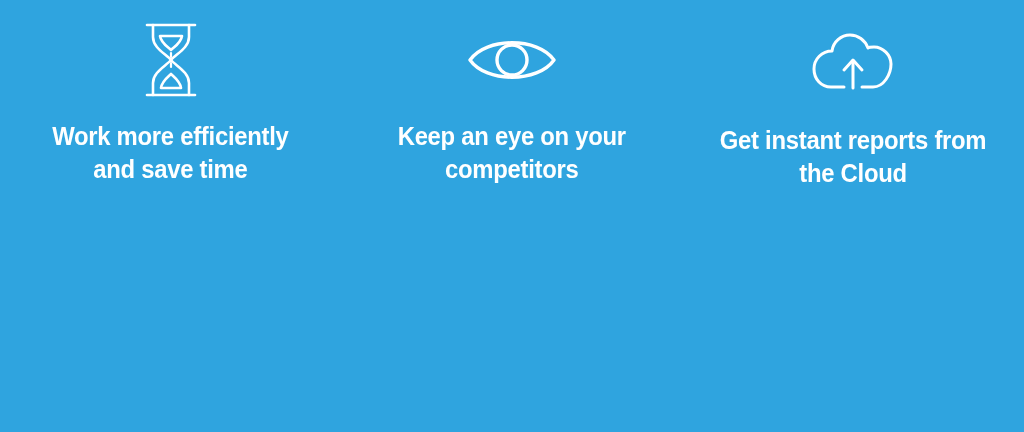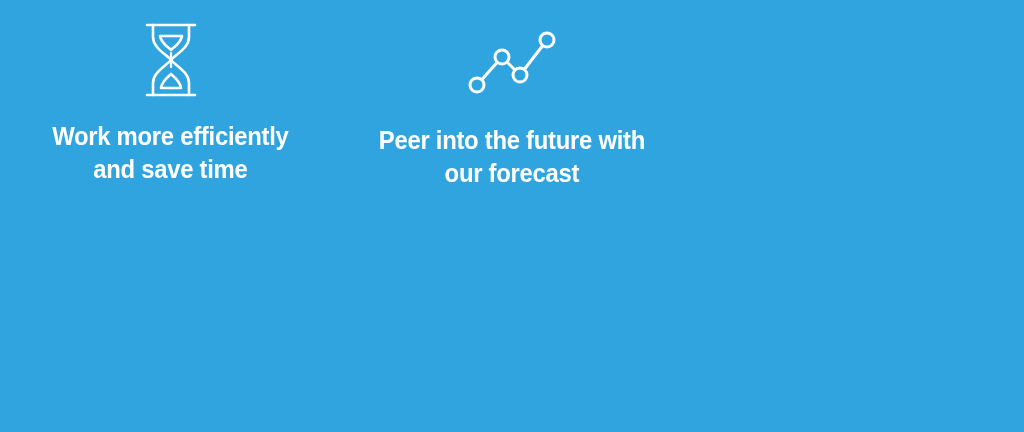--- a/index.html
+++ b/index.html
@@ -80,30 +80,39 @@
         <path d="M28 68 L48 68 C47 61 41 57 38 54 C35 57 29 61 28 68 Z"></path>
         <line x1="38" y1="33" x2="38" y2="37" stroke-width="2.2"></line>
         <line x1="38" y1="43" x2="38" y2="47" stroke-width="2.2"></line>
       </svg>
     </div>
     <div class="feature-label">Work more efficiently
 and save time</div>
   </div>
 
 
-
+  <div class="feature-card row-1">
+    <div class="feature-icon">
+      <svg width="92" height="56" viewBox="0 0 92 56" fill="none" stroke="#ffffff" stroke-width="3.4" stroke-linecap="round" stroke-linejoin="round">
+        <path d="M4 28 C20 5 72 5 88 28 C72 51 20 51 4 28 Z"></path>
+        <circle cx="46" cy="28" r="15" stroke-width="3.4"></circle>
+      </svg>
+    </div>
+    <div class="feature-label">Keep an eye on your
+competitors</div>
+  </div>
 
   <div class="feature-card row-2">
     <div class="feature-icon">
-      <svg width="90" height="64" viewBox="0 0 90 64" fill="none" stroke="#ffffff" stroke-width="3" stroke-linecap="round" stroke-linejoin="round">
-        <polyline points="10,54 35,26 53,44 80,9"></polyline>
-        <circle cx="10" cy="54" r="7" fill="#2fa4df"></circle>
-        <circle cx="35" cy="26" r="7" fill="#2fa4df"></circle>
-        <circle cx="53" cy="44" r="7" fill="#2fa4df"></circle>
-        <circle cx="80" cy="9" r="7" fill="#2fa4df"></circle>
+      <svg width="84" height="62" viewBox="0 0 84 62" fill="none" stroke="#ffffff" stroke-width="3" stroke-linecap="round" stroke-linejoin="round">
+        <path d="M33 55 L20 55 C10 55 3 47 3 37 C3 27 11 19 21 19 C22 10 30 3 39 3 C47 3 54 8 57 16
+                 C58 15 61 15 63 15 C72 15 80 23 80 32 C80 42 73 55 62 55 L51 55"></path>
+        <line x1="42" y1="56" x2="42" y2="29"></line>
+        <path d="M33 38 L42 28 L51 38"></path>
       </svg>
     </div>
-    <div class="feature-label">Peer into the future with
-our forecast</div>
+    <div class="feature-label">Get instant reports from
+the Cloud</div>
   </div>
+
 
 
 </div>
 
 </body></html>

